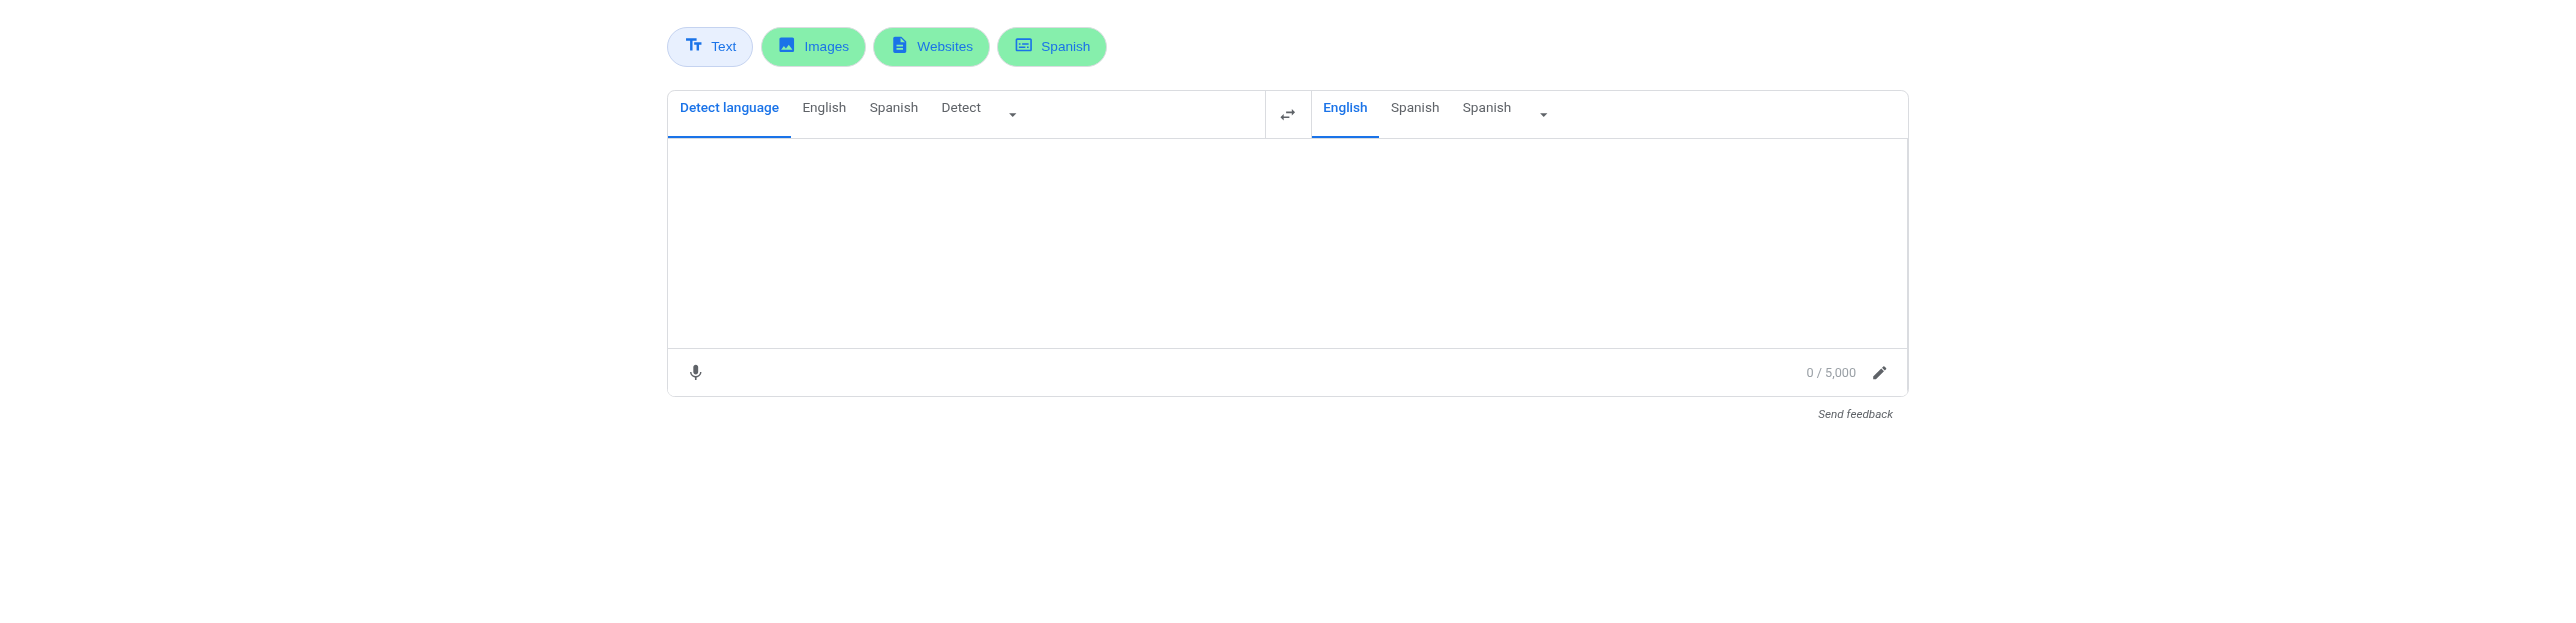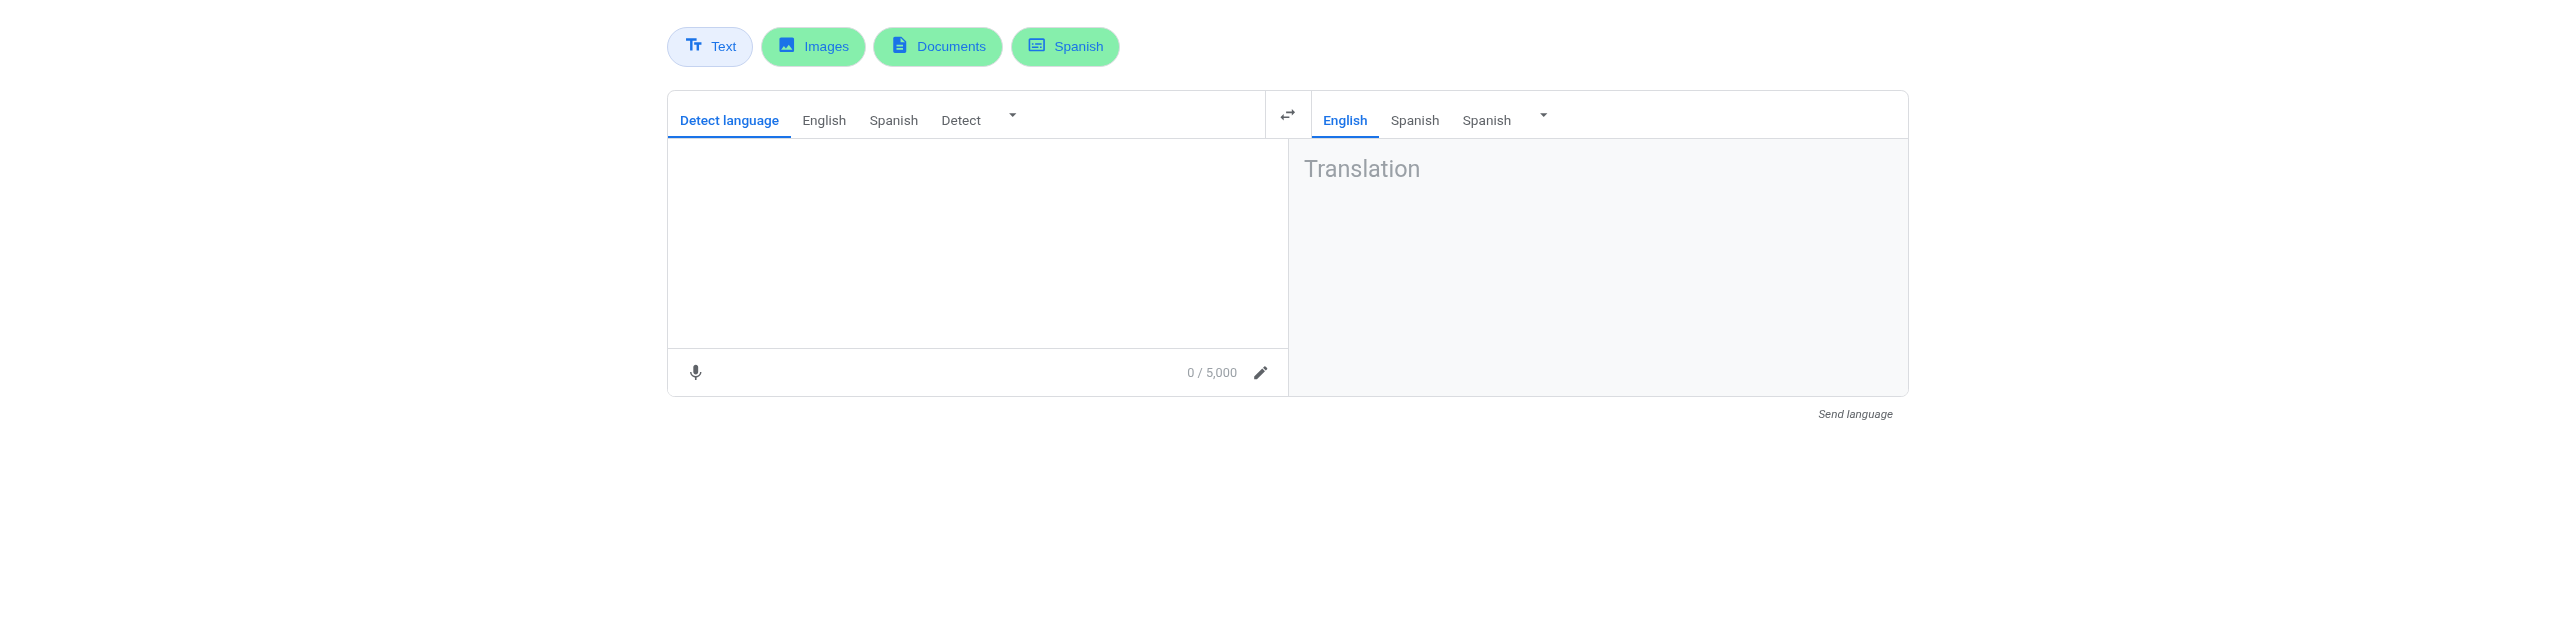--- a/index.html
+++ b/index.html
@@ -50,21 +50,21 @@
     }
 
     .lang-option {
       padding: 7.8px 11.7px;
       cursor: pointer;
       font-size: 13.6px;
       color: #5f6368;
       border-bottom: 2.9px solid transparent;
       height: 100%;
       display: flex;
-      align-items: flex-end;
+      align-items: flex-start;
       white-space: nowrap;
       transition: color 0.15s;
     }
 
     .lang-option.active {
       color: #1a73e8;
       border-bottom: 2.9px solid #1a73e8;
       font-weight: 500;
     }
 
@@ -217,21 +217,21 @@
         </svg>
       </span>
       <span>Images</span>
     </button>
     <button class="mode-tab">
       <span>
         <svg class="icon-svg" viewBox="0 0 24 24" fill="#1a73e8">
           <path d="M14 2H6c-1.1 0-1.99.9-1.99 2L4 20c0 1.1.89 2 1.99 2H18c1.1 0 2-.9 2-2V8l-6-6zm2 16H8v-2h8v2zm0-4H8v-2h8v2zm-3-5V3.5L18.5 9H13z"></path>
         </svg>
       </span>
-      <span>Documents</span>
+      <span>Websites</span>
     </button>
     <button class="mode-tab">
       <span>
         <svg class="icon-svg" viewBox="0 0 24 24" fill="#1a73e8">
           <path d="M20 4H4c-1.1 0-2 .9-2 2v12c0 1.1.9 2 2 2h16c1.1 0 2-.9 2-2V6c0-1.1-.9-2-2-2zm0 14H4V6h16v12zM6 10h2v2H6zm0 4h8v2H6zm10 0h2v2h-2zm-6-4h8v2h-8z"></path>
         </svg>
       </span>
       <span>Spanish</span>
     </button>
   </div>
@@ -300,25 +300,20 @@
             <span class="char-count">0 / 5,000</span>
             <div class="edit-btn">
               <svg width="17.5" height="17.5" viewBox="0 0 24 24" fill="#5f6368">
                 <path d="M3 17.25V21h3.75L17.81 9.94l-3.75-3.75L3 17.25zM20.71 7.04c.39-.39.39-1.02 0-1.41l-2.34-2.34c-.39-.39-1.02-.39-1.41 0l-1.83 1.83 3.75 3.75 1.83-1.83z"></path>
               </svg>
             </div>
           </div>
         </div>
       </div>
 
-      <div class="target-content">
-        <div style="padding: 15.6px; min-height: 195px;">
-          <span style="font-size:23.4px; color:#9aa0a6; font-weight:400;">Translation</span>
-        </div>
-      </div>
     </div>
   </div>
 
   <div style="text-align:right; margin-top:7.8px;">
-    <span class="send-feedback">Send language</span>
+    <span class="send-feedback">Send feedback</span>
   </div>
 </div>
 
 
 </body></html>

